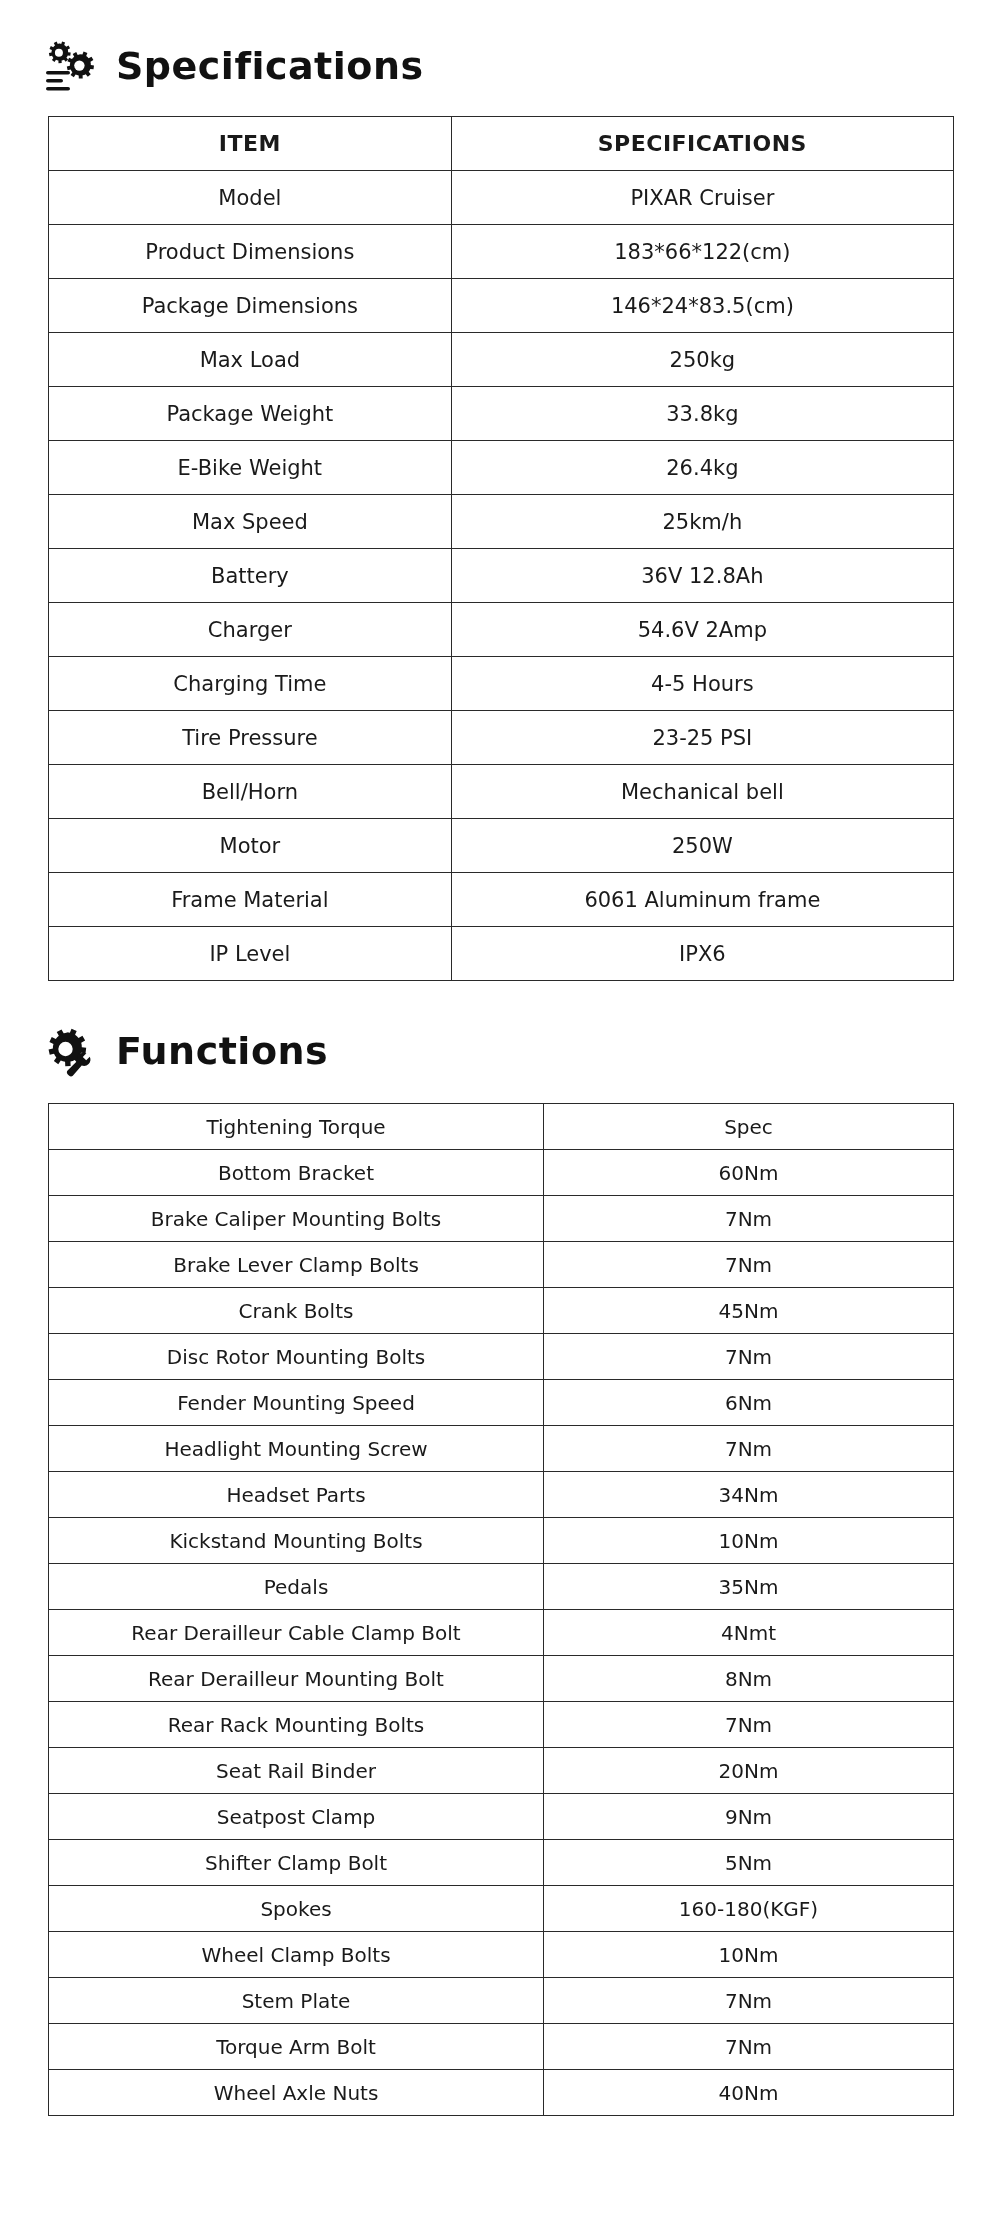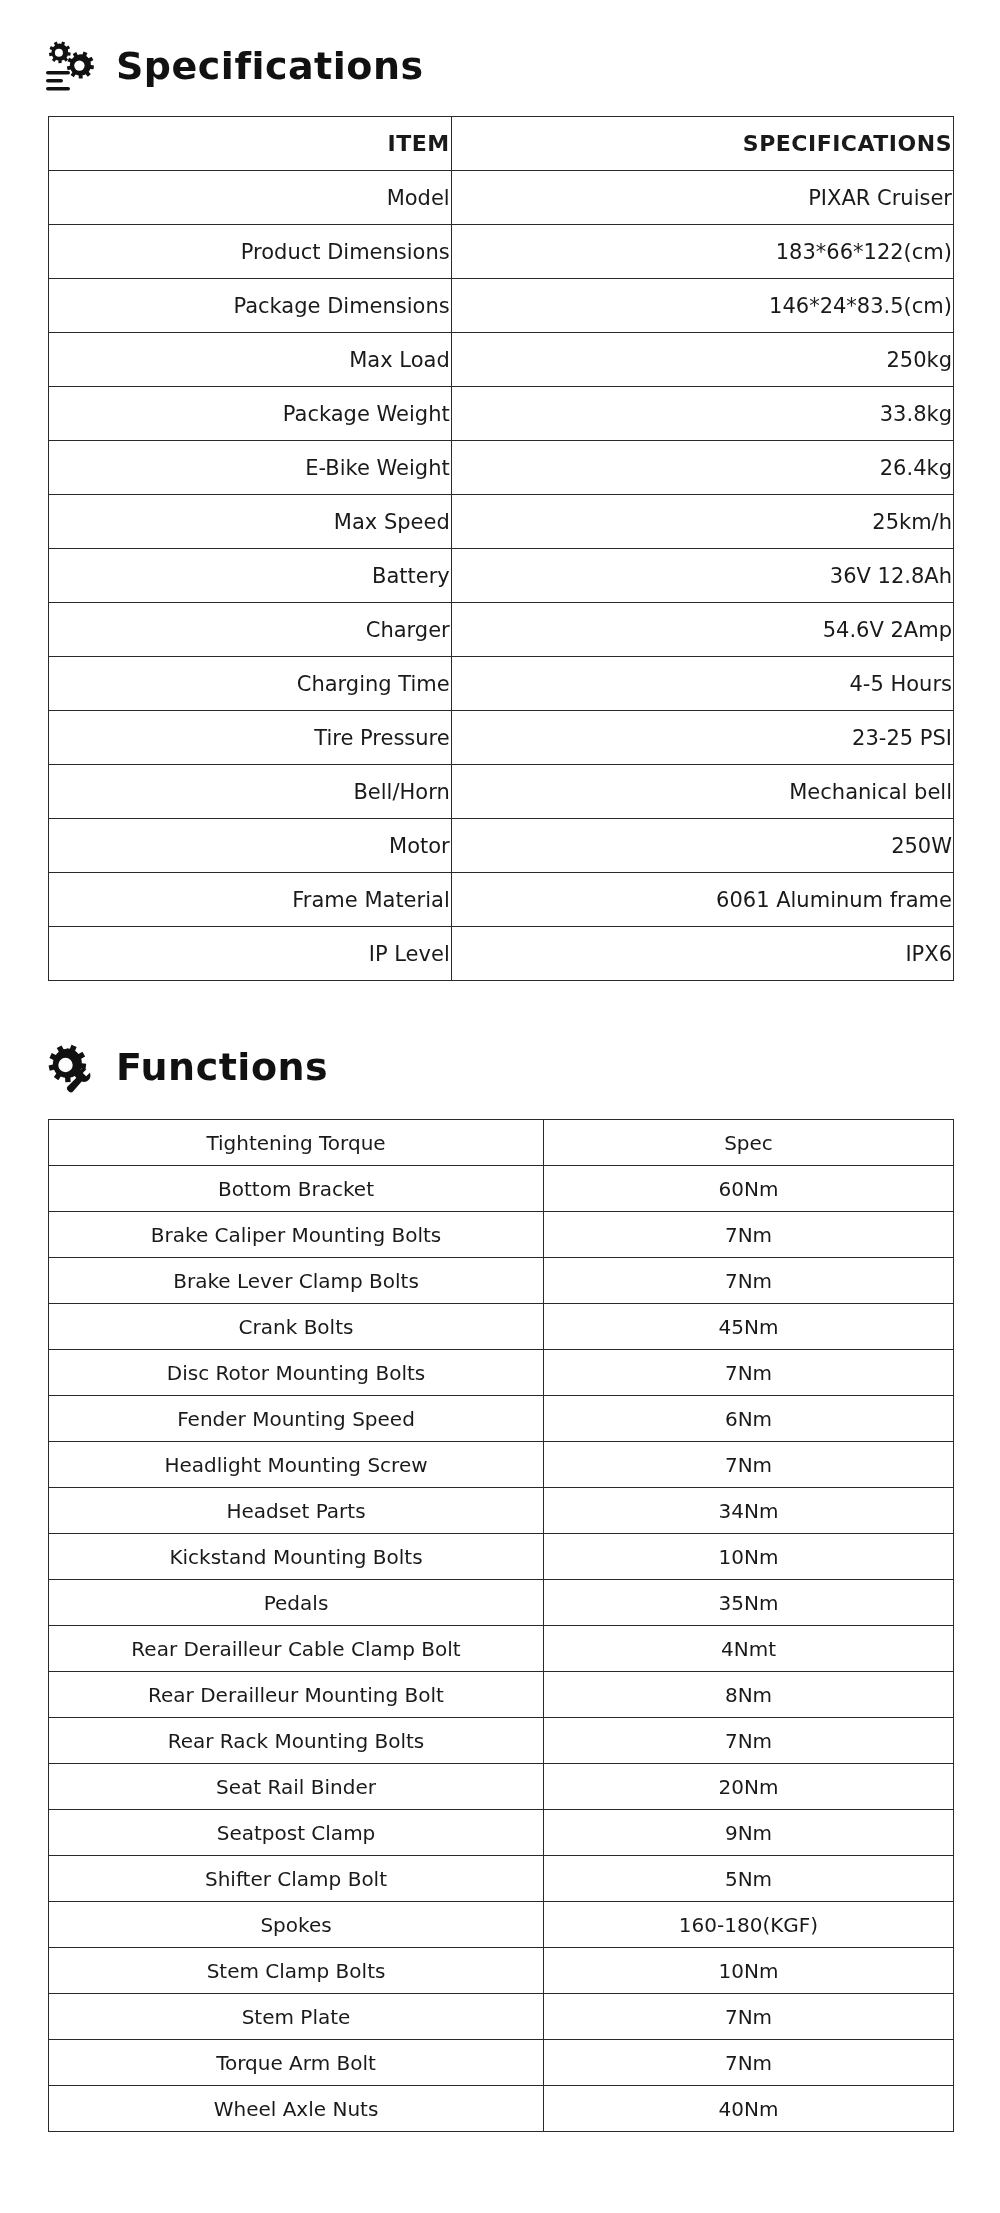--- a/index.html
+++ b/index.html
@@ -57,21 +57,20 @@
     text-align: center;
     vertical-align: middle;
     font-weight: normal;
     color: #1a1a1a;
   }
 
   
   table.specifications td, table.specifications th {
     height: 51px;
     font-size: 21px;
-    text-align: right;
   }
   table.specifications th {
     font-weight: bold;
     font-size: 22px;
     letter-spacing: 0.5px;
   }
   table.specifications col.c1 { width: 44.5%; }
   table.specifications col.c2 { width: 55.5%; }
 
   
@@ -182,21 +181,21 @@
           <td>6061 Aluminum frame</td>
         </tr>
         <tr>
           <td>IP Level</td>
           <td>IPX6</td>
         </tr>
       </tbody>
     </table>
   </div>
 
-  <div class="section-head" style="margin-top:60px;margin-bottom:26px;">
+  <div class="section-head" style="margin-top:44px;margin-bottom:26px;">
     <span class="icon">
       <svg viewBox="0 0 52 52" width="52" height="52" aria-hidden="true">
         <g fill="#111111">
           <path d="M23.0 2.0c1.7 0 3.4.3 5.0.8l1.7-4.0 5.4 2.2-1.7 4.0c1.4.9 2.6 2.0 3.6 3.3l4.1-2.3 2.8 4.9-4.1 2.3c.5 1.6.7 3.2.6 4.8l4.6.6-.7 5.6-4.6-.6c-.5 1.5-1.3 2.9-2.3 4.1l3.0 3.5-4.3 3.6-3.0-3.5c-1.4.8-2.9 1.3-4.5 1.6l.2 4.6-5.6.2-.2-4.6c-1.6-.2-3.1-.6-4.5-1.3l-2.6 3.8-4.6-3.2 2.6-3.8c-1.0-1.2-1.8-2.5-2.4-3.9l-4.5 1.0-1.2-5.5 4.5-1.0c-.1-1.6.1-3.2.6-4.7l-4.2-2.0 2.4-5.1 4.2 2.0c.9-1.3 2.0-2.4 3.2-3.3l-2.2-4.0 5.0-2.7 2.2 4.0c1.4-.4 2.9-.6 4.4-.6z" transform="translate(-1,5) scale(0.96)"></path>
           <circle cx="21.5" cy="24.0" r="7.2" fill="#ffffff"></circle>
           <path d="M35.0 29.5c2.0-2.0 5.0-2.4 7.4-1.2l-3.6 3.6 3.4 3.4 3.6-3.6c1.2 2.4.8 5.4-1.2 7.4-1.9 1.9-4.6 2.3-6.9 1.4L28.8 50.8c-1.0 1.0-2.6 1.0-3.6 0l-1.6-1.6c-1.0-1.0-1.0-2.6 0-3.6l10.3-10.3c-.9-2.3-.5-5.0 1.1-6.9z"></path>
         </g>
       </svg>
     </span>
     <span class="title">Functions</span>
@@ -275,21 +274,21 @@
         </tr>
         <tr>
           <td>Shifter Clamp Bolt</td>
           <td>5Nm</td>
         </tr>
         <tr>
           <td>Spokes</td>
           <td>160-180(KGF)</td>
         </tr>
         <tr>
-          <td>Stem Clamp Bolts</td>
+          <td>Wheel Clamp Bolts</td>
           <td>10Nm</td>
         </tr>
         <tr>
           <td>Stem Plate</td>
           <td>7Nm</td>
         </tr>
         <tr>
           <td>Torque Arm Bolt</td>
           <td>7Nm</td>
         </tr>

